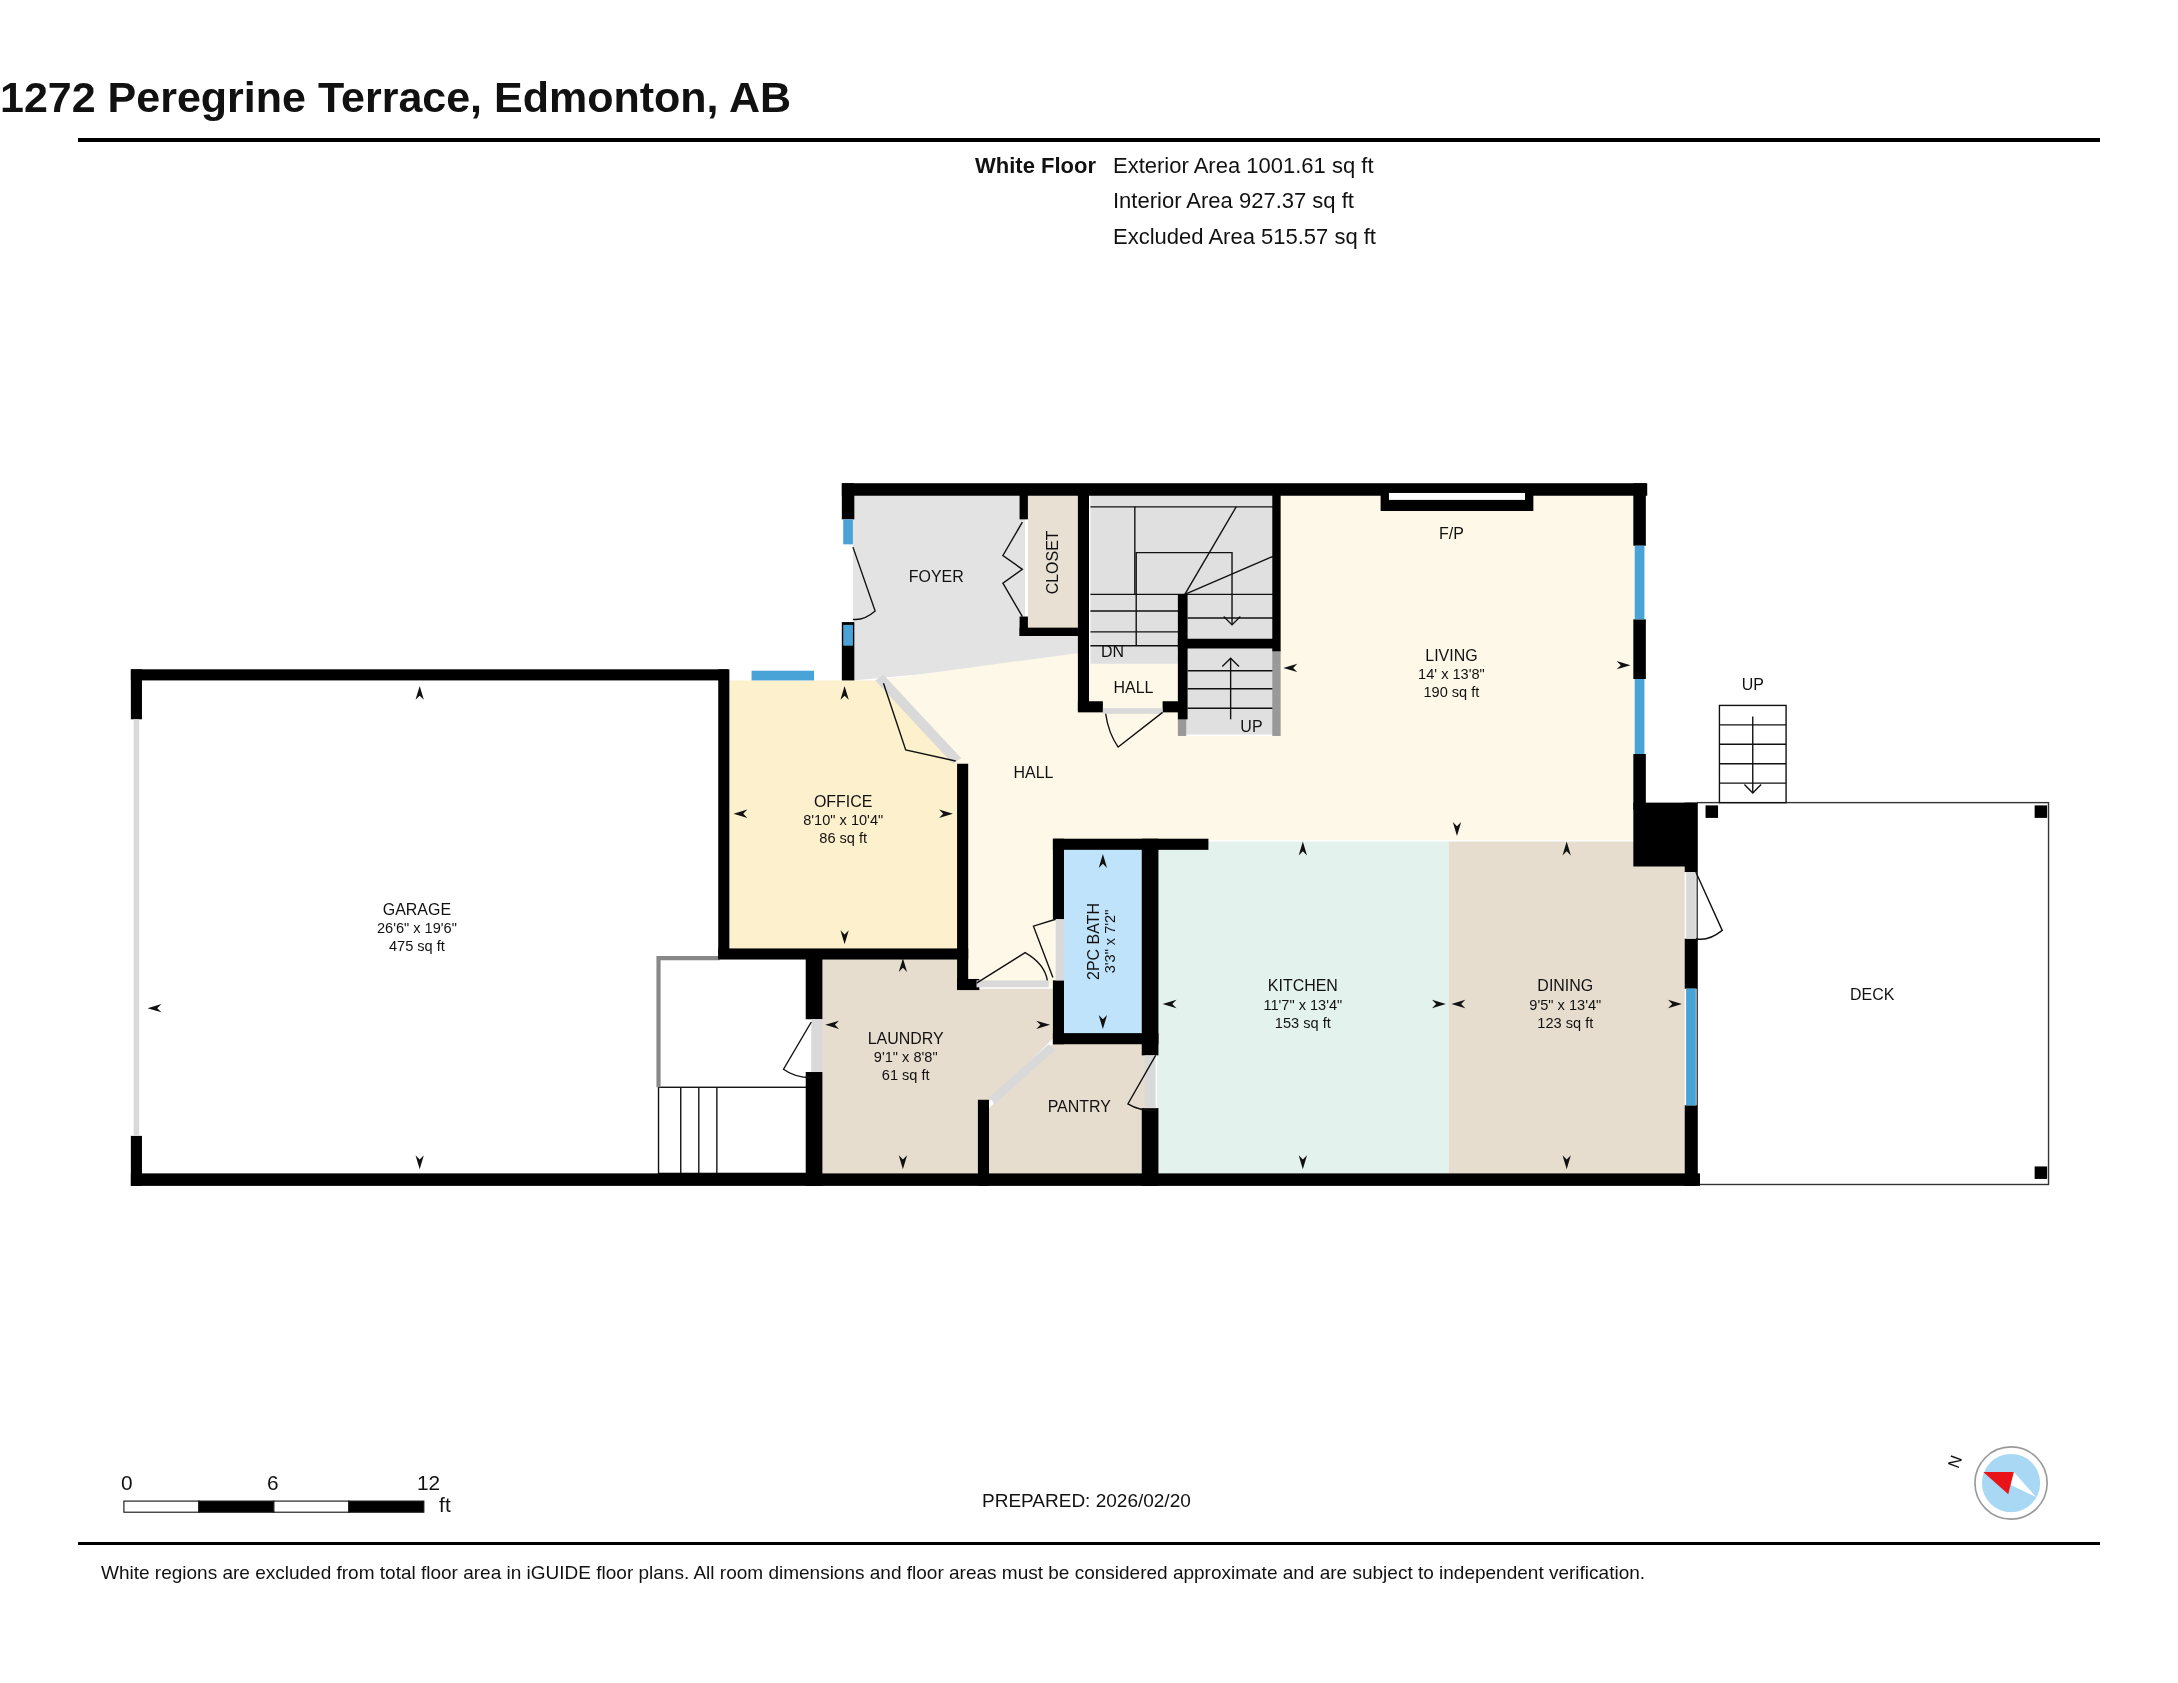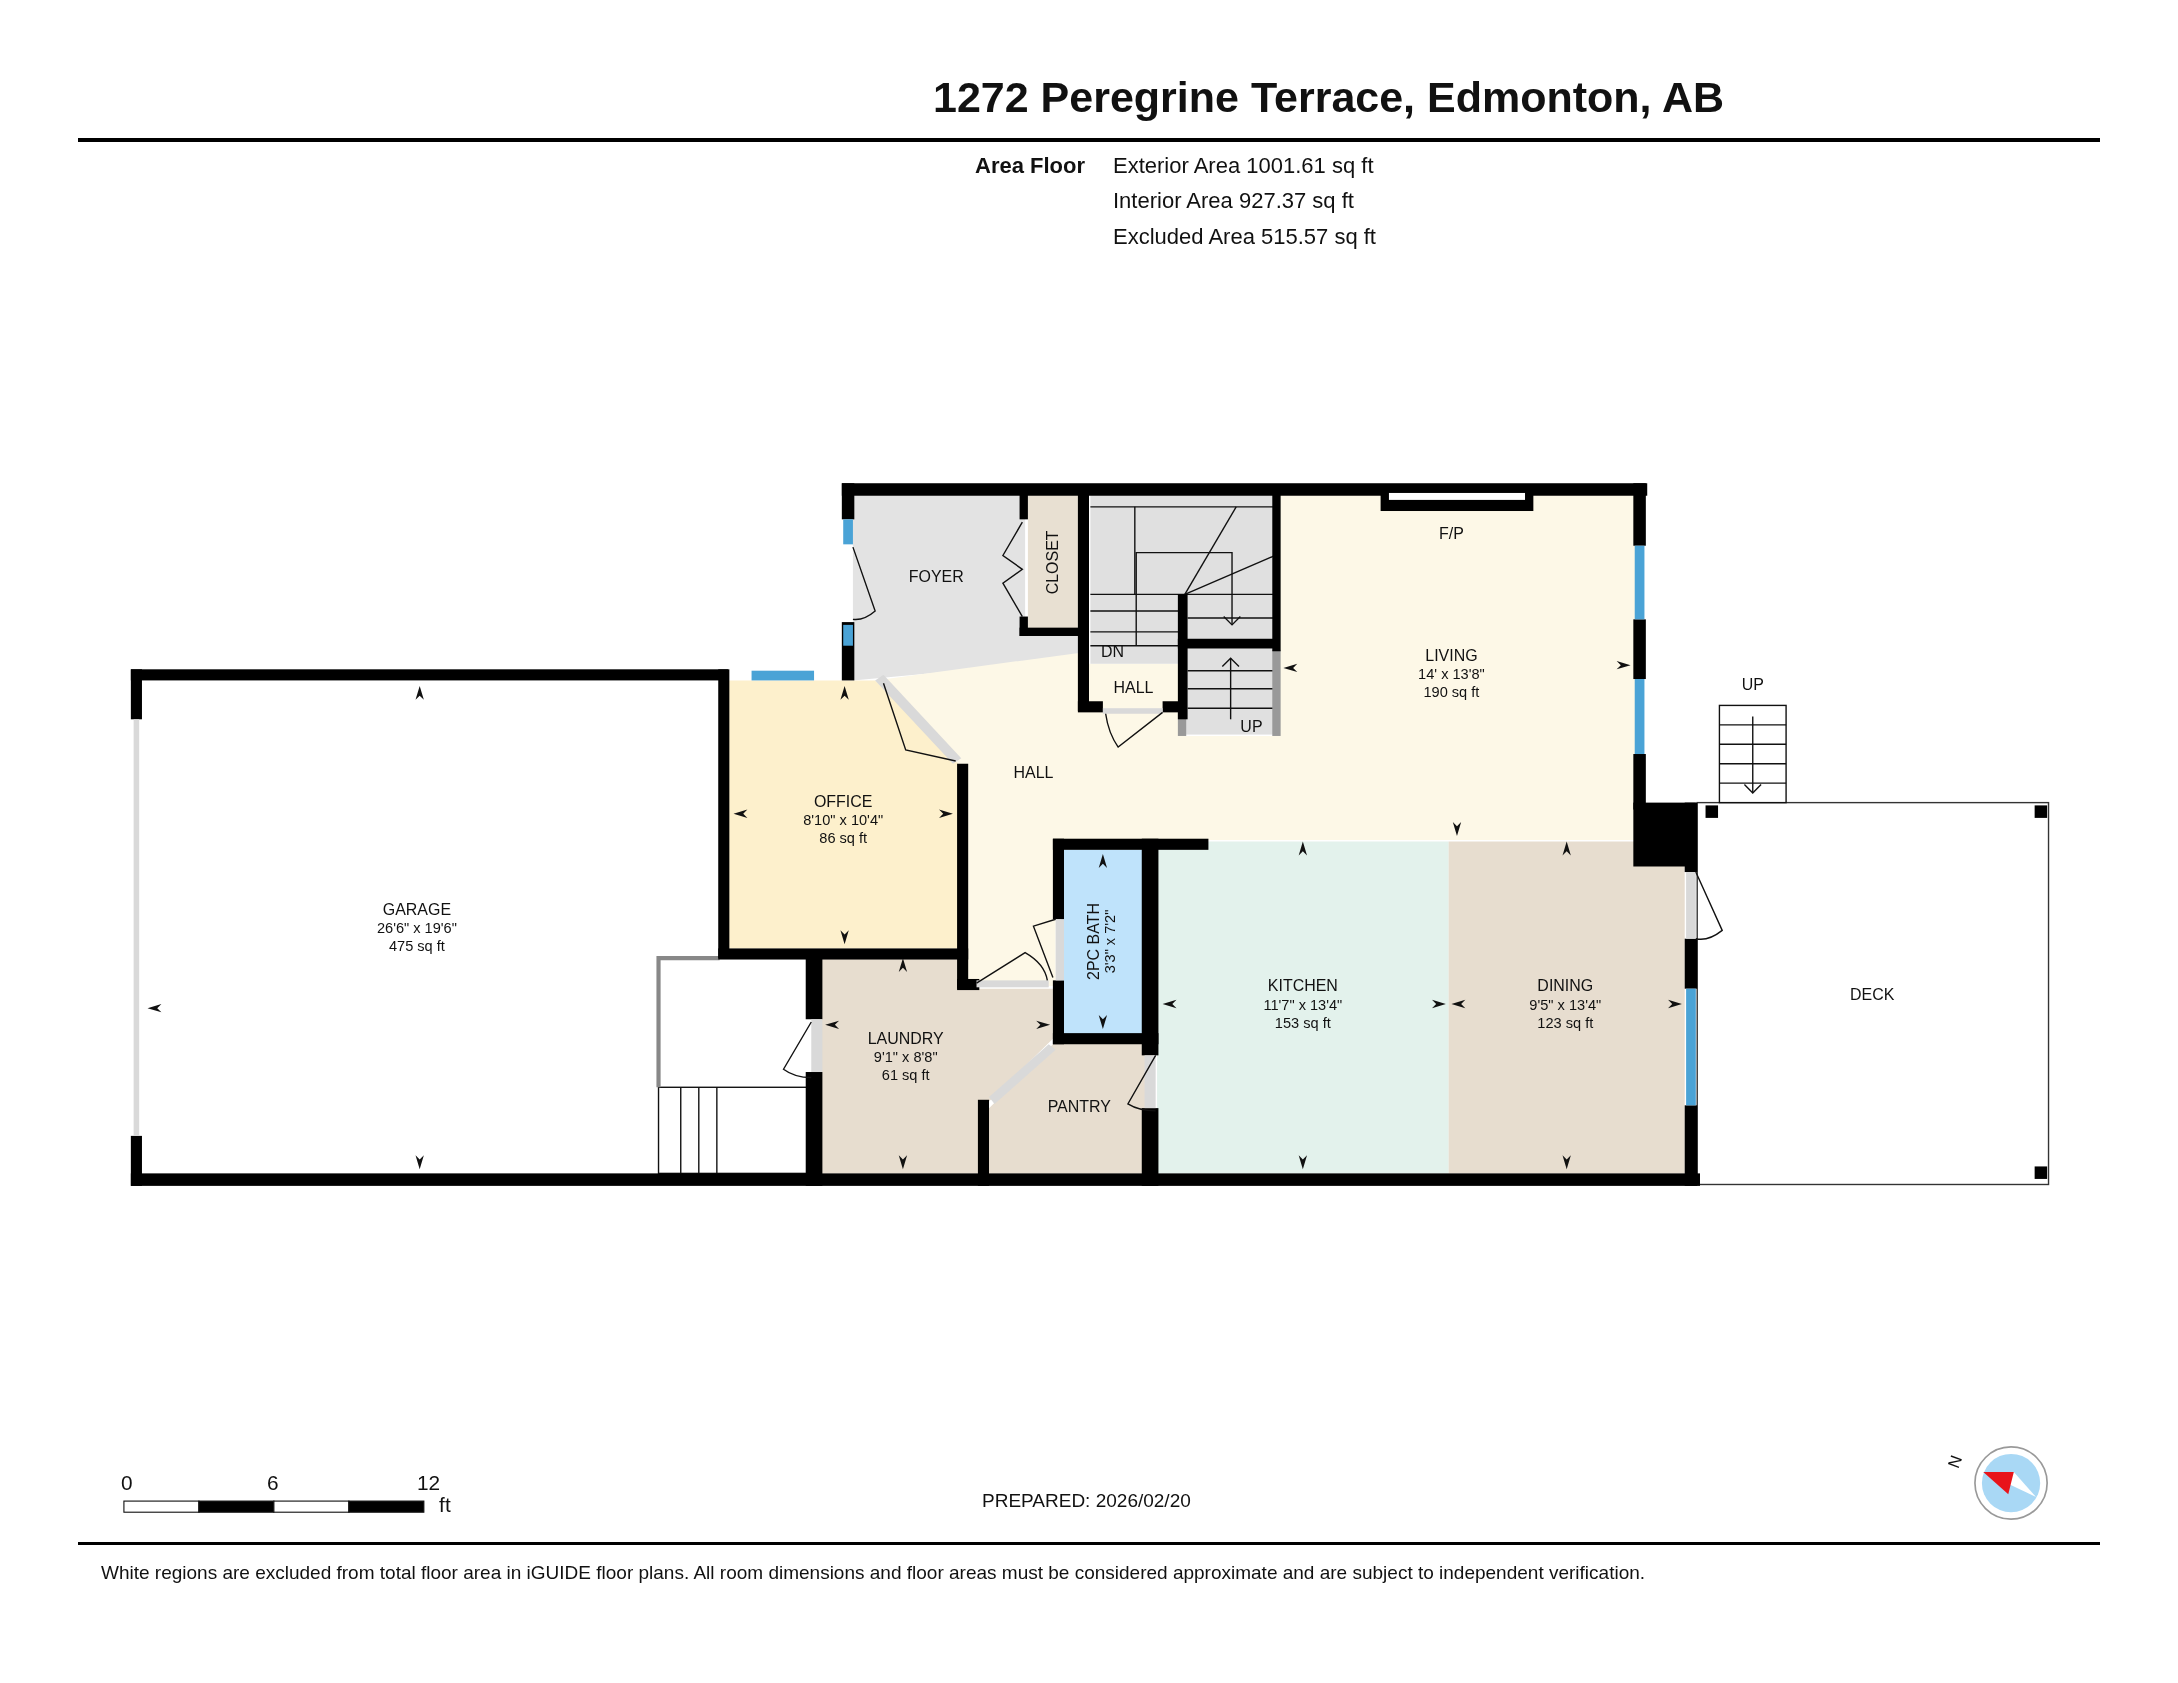--- a/index.html
+++ b/index.html
@@ -1,32 +1,32 @@
 <!DOCTYPE html>
 <html><head>
 <meta charset="utf-8">
 <style>
   html,body{margin:0;padding:0;background:#fff;}
   body{width:2178px;height:1683px;position:relative;overflow:hidden;font-family:"Liberation Sans",sans-serif;color:#111;}
-  .title{position:absolute;left:0;width:1724px;top:73px;text-align:right;font-weight:bold;font-size:43px;letter-spacing:0px;}
+  .title{position:absolute;left:0;width:1724px;top:73px;text-align:left;font-weight:bold;font-size:43px;letter-spacing:0px;}
   .rule{position:absolute;left:78px;width:2022px;height:4px;background:#000;}
   .area-hdr{position:absolute;left:975px;top:153px;font-size:22px;font-weight:bold;}
   .area-line{position:absolute;left:1113px;font-size:22px;}
   svg.plan{position:absolute;left:0;top:0;}
   svg text{font-family:"Liberation Sans",sans-serif;fill:#111;}
   .prepared{position:absolute;left:982px;top:1490px;font-size:19px;}
   .disclaimer{position:absolute;left:101px;top:1562px;font-size:19px;color:#111;}
 </style>
 </head>
 <body>
 
 <div class="title">1272 Peregrine Terrace, Edmonton, AB</div>
 <div class="rule" style="top:138px;"></div>
 
-<div class="area-hdr">Area Floor</div>
+<div class="area-hdr">White Floor</div>
 <div class="area-line" style="top:153px;">Exterior Area 1001.61 sq ft</div>
 <div class="area-line" style="top:188px;text-align:right;">Interior Area 927.37 sq ft</div>
 <div class="area-line" style="top:224px;">Excluded Area 515.57 sq ft</div>
 
 <svg class="plan" width="2178" height="1683" viewBox="0 0 1568 1212">
 
   <g>
     <rect x="100" y="490" width="418" height="355" fill="#ffffff"></rect>
     <polygon points="614,353 738,353 738,455 778,455 778,475 614,490" fill="#e3e3e3"></polygon>
     <rect x="740" y="355" width="36" height="98" fill="#e8e0d2"></rect>

